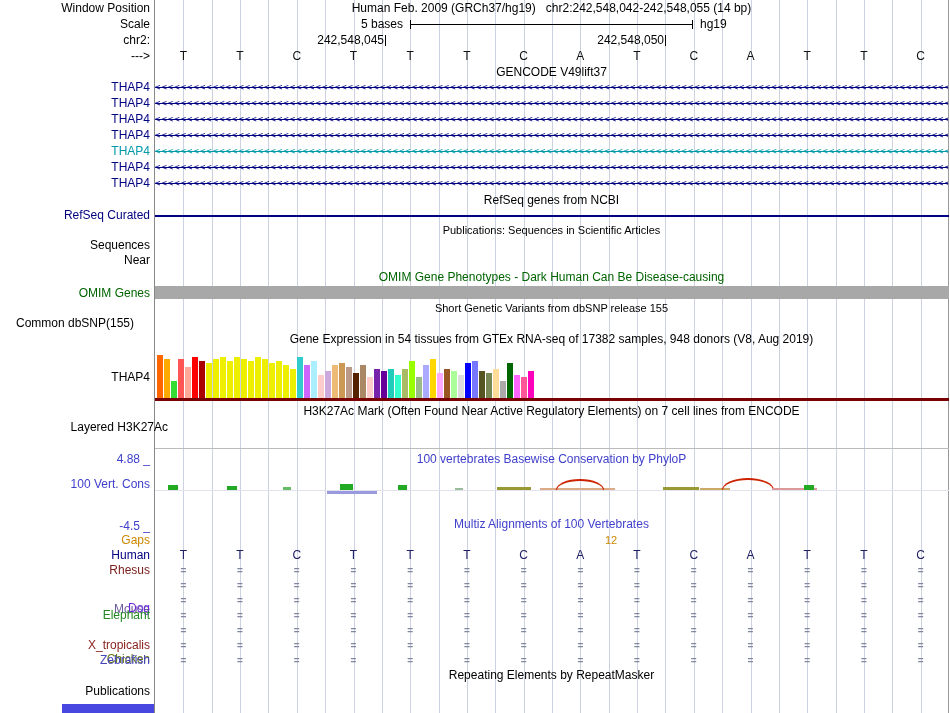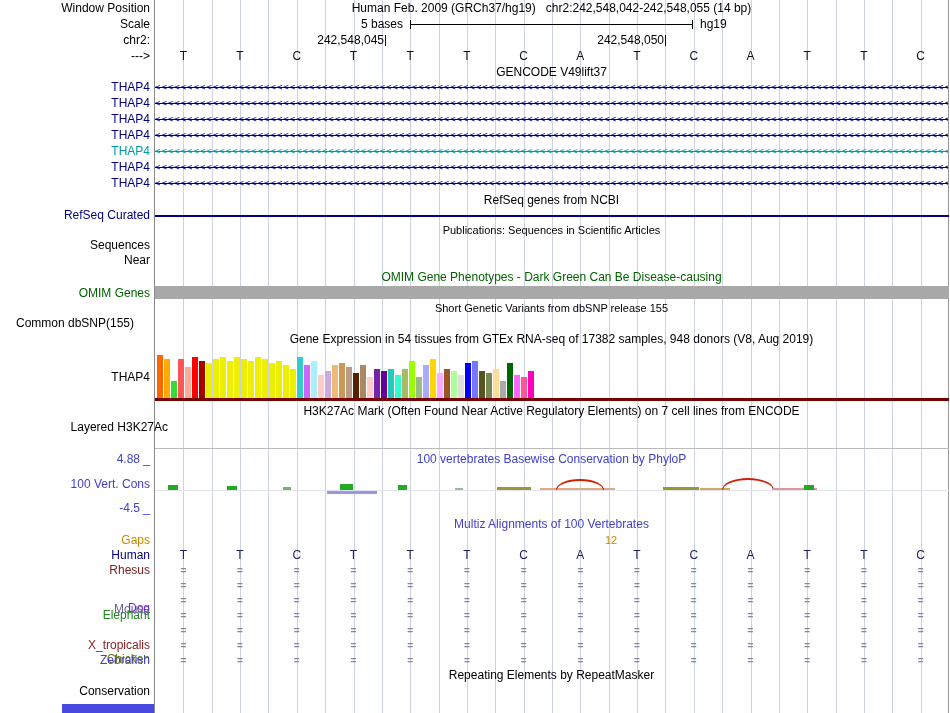--- a/index.html
+++ b/index.html
@@ -292,48 +292,48 @@
 
 <div class="hdr" style="top:65px;">GENCODE V49lift37</div>
 <div class="hdr" style="top:193px;">RefSeq genes from NCBI</div>
 <div class="lbl navy" style="top:208px;">RefSeq Curated</div>
 <div class="hline" style="top:215px;height:2px;background:#000080;"></div>
 
 <div class="hdr small" style="top:223px;">Publications: Sequences in Scientific Articles</div>
 <div class="lbl" style="top:238px;">Sequences</div>
 <div class="lbl" style="top:253px;">Near</div>
 
-<div class="hdr green" style="top:270px;">OMIM Gene Phenotypes - Dark Green Can Be Disease-causing</div>
+<div class="hdr green" style="top:270px;">OMIM Gene Phenotypes - Dark Human Can Be Disease-causing</div>
 <div class="lbl green" style="top:286px;">OMIM Genes</div>
 <div class="hline" style="top:286px;height:13px;background:#a8a8a8;"></div>
 
 <div class="hdr small" style="top:301px;">Short Genetic Variants from dbSNP release 155</div>
 <div class="lbl" style="top:316px;text-align:center;">Common dbSNP(155)</div>
 
 <div class="hdr" style="top:332px;">Gene Expression in 54 tissues from GTEx RNA-seq of 17382 samples, 948 donors (V8, Aug 2019)</div>
 <div class="lbl" style="top:370px;">THAP4</div>
 <div class="hline" style="top:398px;height:3px;background:#770000;"></div>
 
 <div class="hdr" style="top:404px;">H3K27Ac Mark (Often Found Near Active Regulatory Elements) on 7 cell lines from ENCODE</div>
 <div class="lbl" style="top:420px;margin-left:18px;">Layered H3K27Ac</div>
 <div class="hline" style="top:448px;height:1px;background:#bbb;"></div>
 
 <div class="hdr blue" style="top:452px;">100 vertebrates Basewise Conservation by PhyloP</div>
 <div class="lbl blue" style="top:452px;">4.88 _</div>
 <div class="lbl blue" style="top:477px;">100 Vert. Cons</div>
-<div class="lbl blue" style="top:501px;">-4.5 _</div>
+<div class="lbl blue" style="top:519px;">-4.5 _</div>
 <div class="hline" style="top:490px;height:1px;background:#e2e2ee;"></div>
 
 <div class="hdr blue" style="top:517px;">Multiz Alignments of 100 Vertebrates</div>
 <div class="lbl orange" style="top:533px;">Gaps</div>
 <div class="orange small" style="position:absolute;left:596px;top:534px;width:30px;text-align:center;">12</div>
 <div class="lbl" style="top:548px;color:#000080;">Human</div>
 
 <div class="hdr" style="top:668px;">Repeating Elements by RepeatMasker</div>
-<div class="lbl" style="top:684px;">Conservation</div>
+<div class="lbl" style="top:684px;">Publications</div>
 
 <div style="position:absolute;left:62px;top:704px;width:92px;height:9px;background:#4848e0;"></div>
 
 <div class="lbl" style="top: 80px; color: rgb(0, 0, 128);">THAP4</div>
 <div class="lbl" style="top: 96px; color: rgb(0, 0, 128);">THAP4</div>
 <div class="lbl" style="top: 112px; color: rgb(0, 0, 128);">THAP4</div>
 <div class="lbl" style="top: 128px; color: rgb(0, 0, 128);">THAP4</div>
 <div class="lbl" style="top: 144px; color: rgb(0, 153, 170);">THAP4</div>
 <div class="lbl" style="top: 160px; color: rgb(0, 0, 128);">THAP4</div>
 <div class="lbl" style="top: 176px; color: rgb(0, 0, 128);">THAP4</div>

